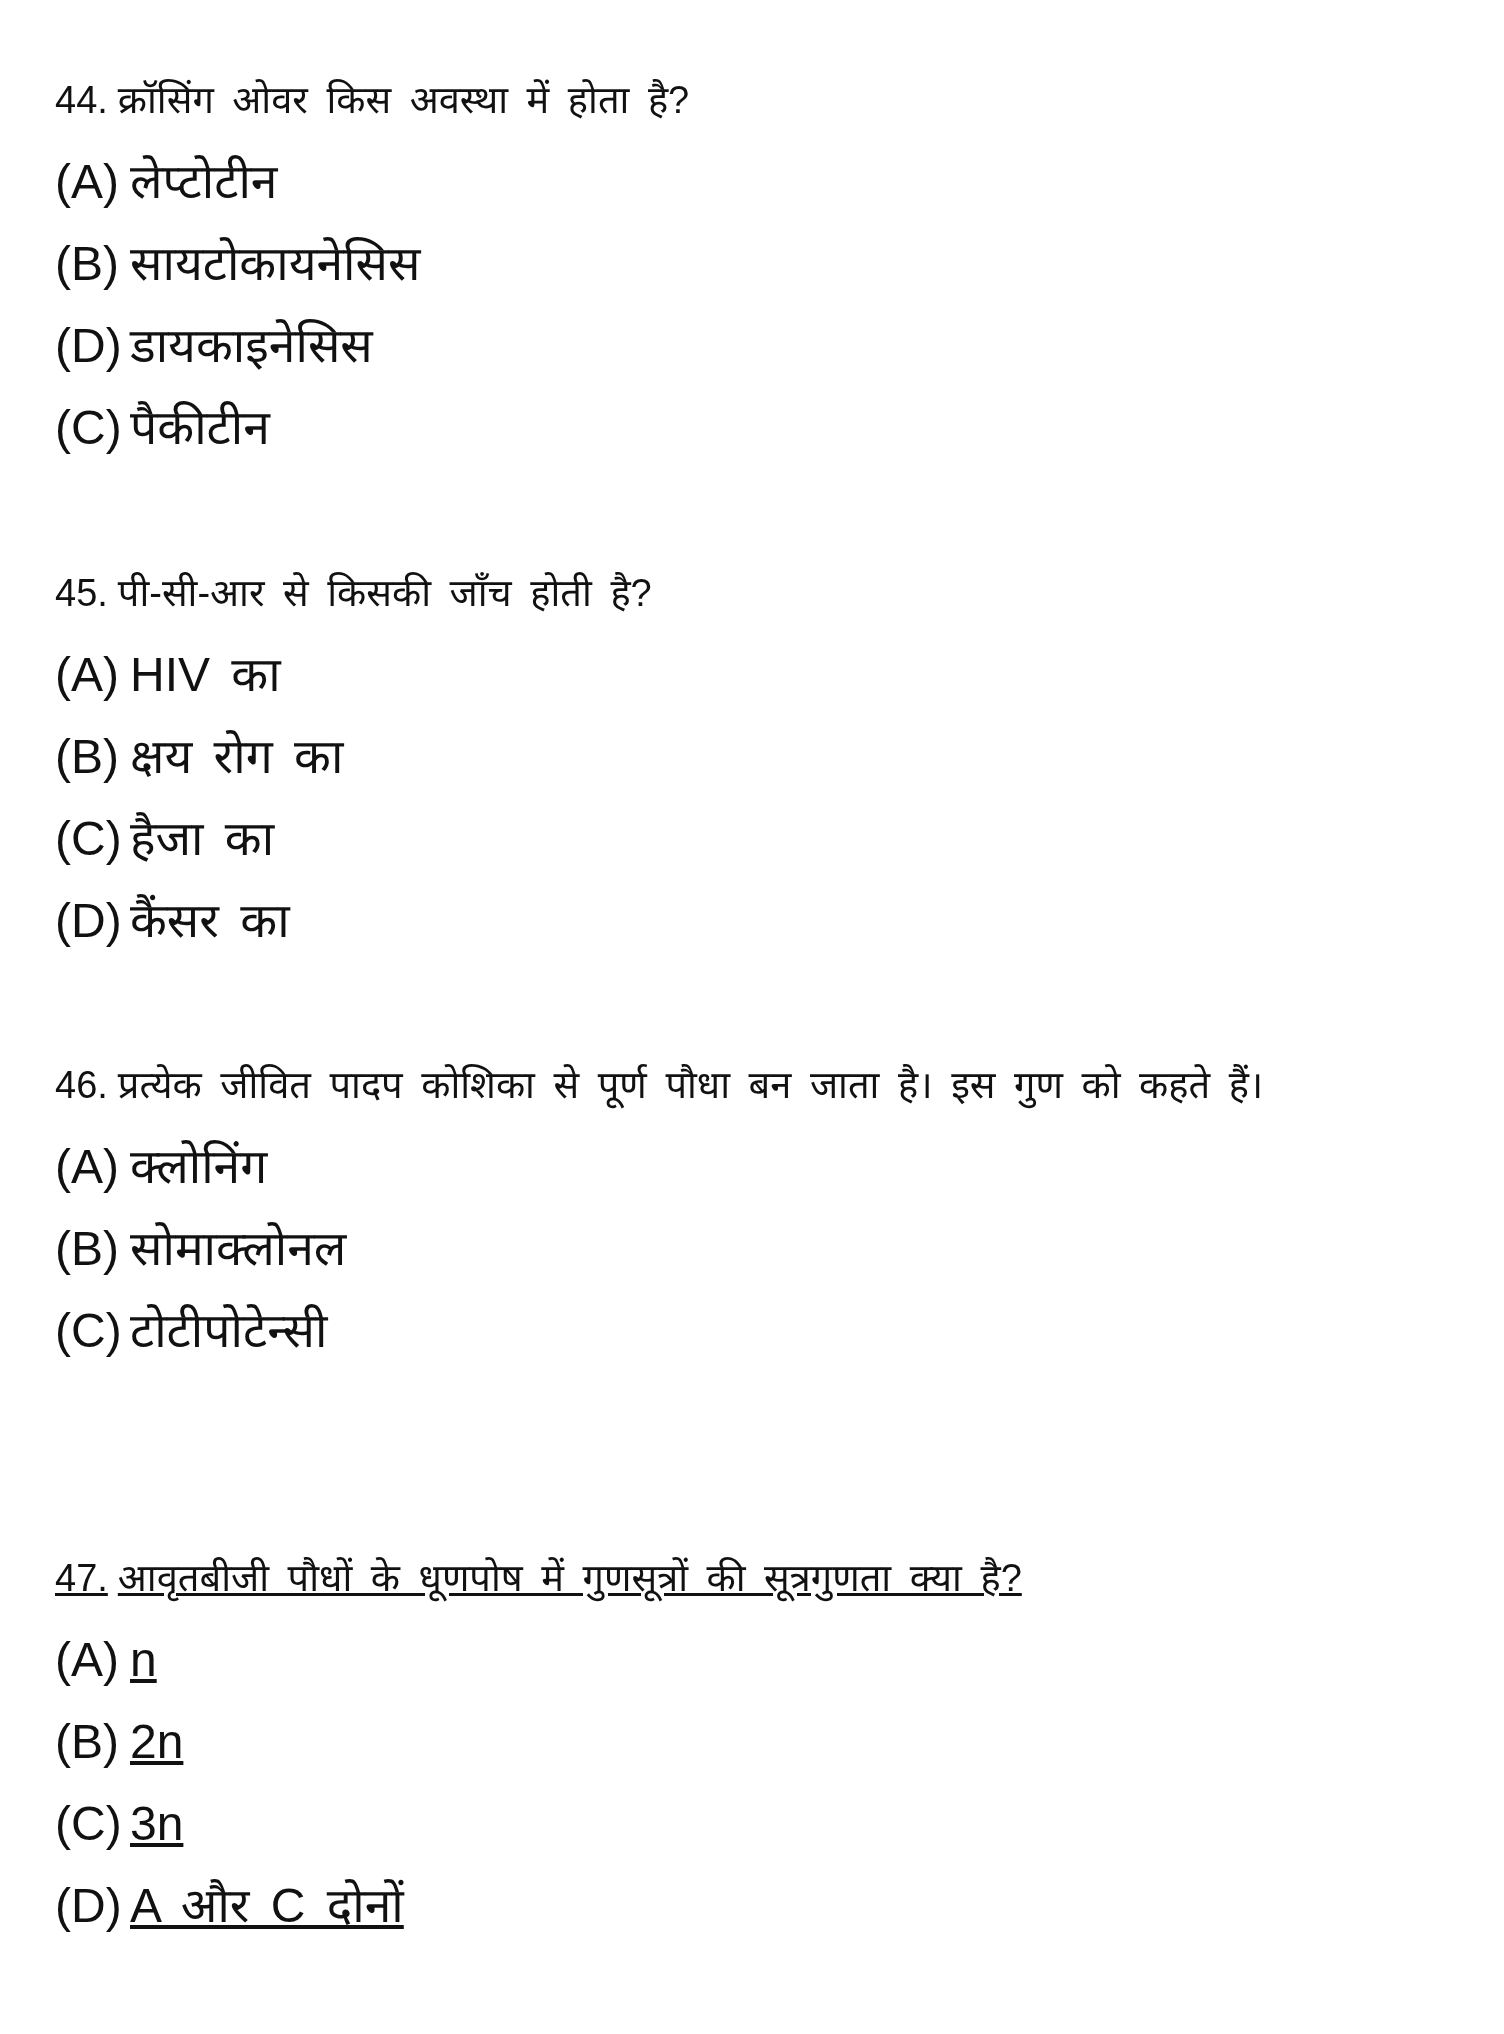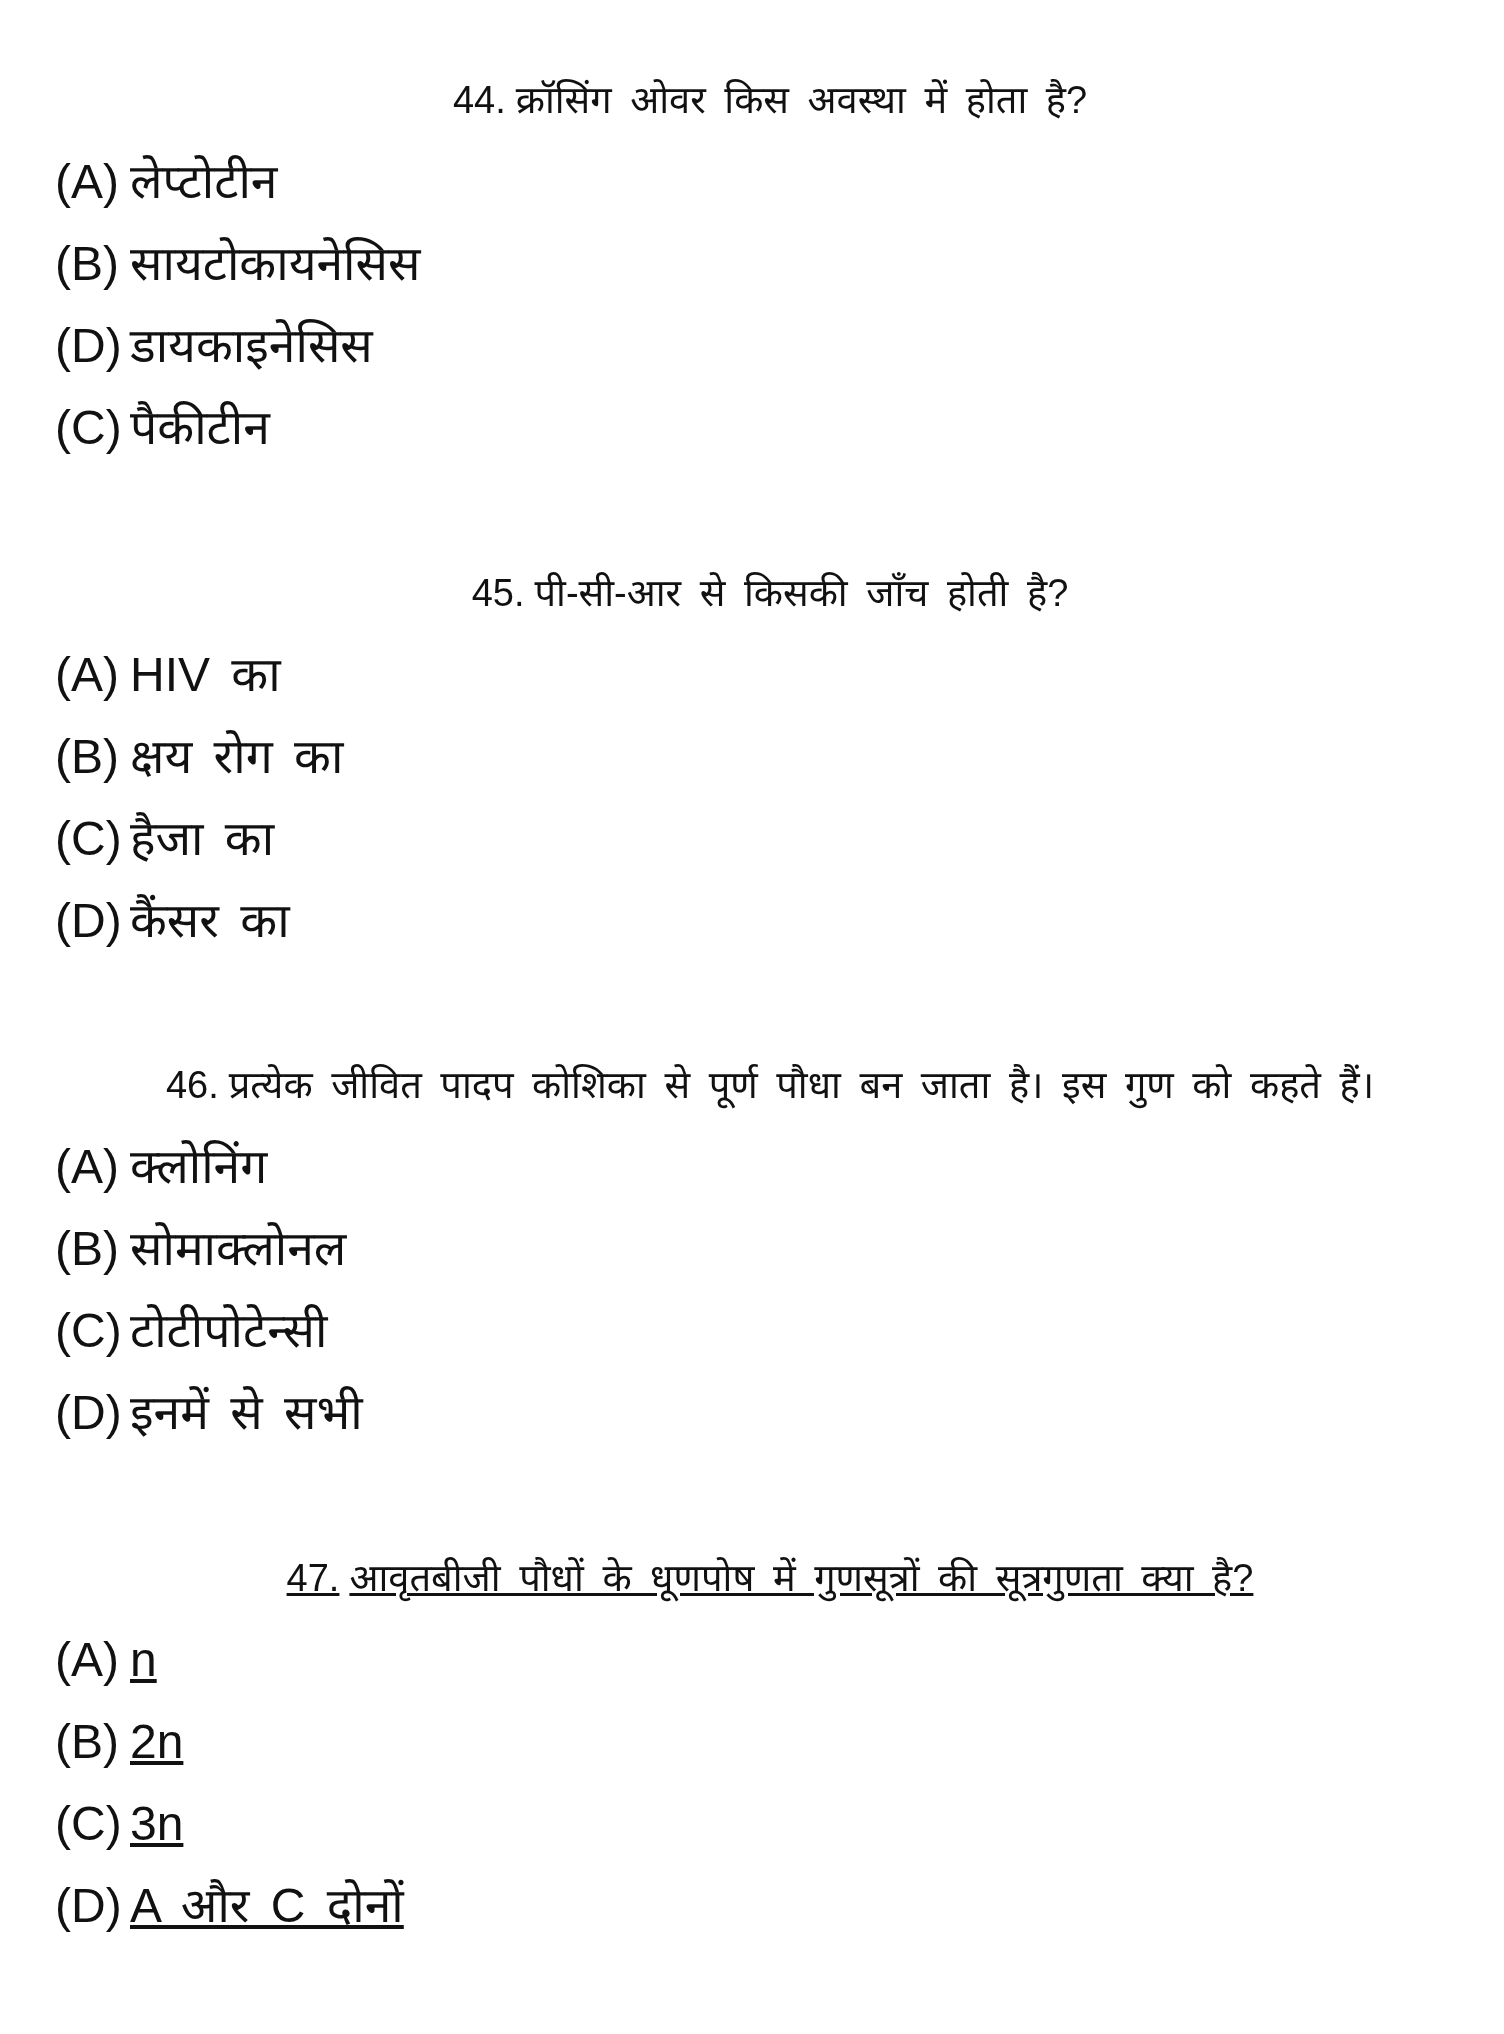--- a/index.html
+++ b/index.html
@@ -19,21 +19,20 @@
       position: absolute;
       left: 55px;
       width: 1430px;
     }
     .question-line {
       font-size: 38px;
       line-height: 50px;
       height: 50px;
       white-space: nowrap;
       word-spacing: 8px;
-      text-align: center;
     }
     .question-number {
       margin-right: 10px;
     }
     .option-line {
       font-size: 48px;
       line-height: 50px;
       height: 50px;
       margin-top: 32px;
       white-space: nowrap;
@@ -93,23 +92,20 @@
   </div>
   <div class="option-line">
     <span class="option-letter">(A)</span><span>क्लोनिंग</span>
   </div>
   <div class="option-line">
     <span class="option-letter">(B)</span><span>सोमाक्लोनल</span>
   </div>
   <div class="option-line">
     <span class="option-letter">(C)</span><span>टोटीपोटेन्सी</span>
   </div>
-  <div class="option-line">
-    <span class="option-letter">(D)</span><span>इनमें से सभी</span>
-  </div>
 </div>
 
 <div class="question-block" id="q47">
   <div class="question-line">
     <span class="question-number">47.</span><span>आवृतबीजी पौधों के धूणपोष में गुणसूत्रों की सूत्रगुणता क्या है?</span>
   </div>
   <div class="option-line">
     <span class="option-letter">(A)</span><span>n</span>
   </div>
   <div class="option-line">

